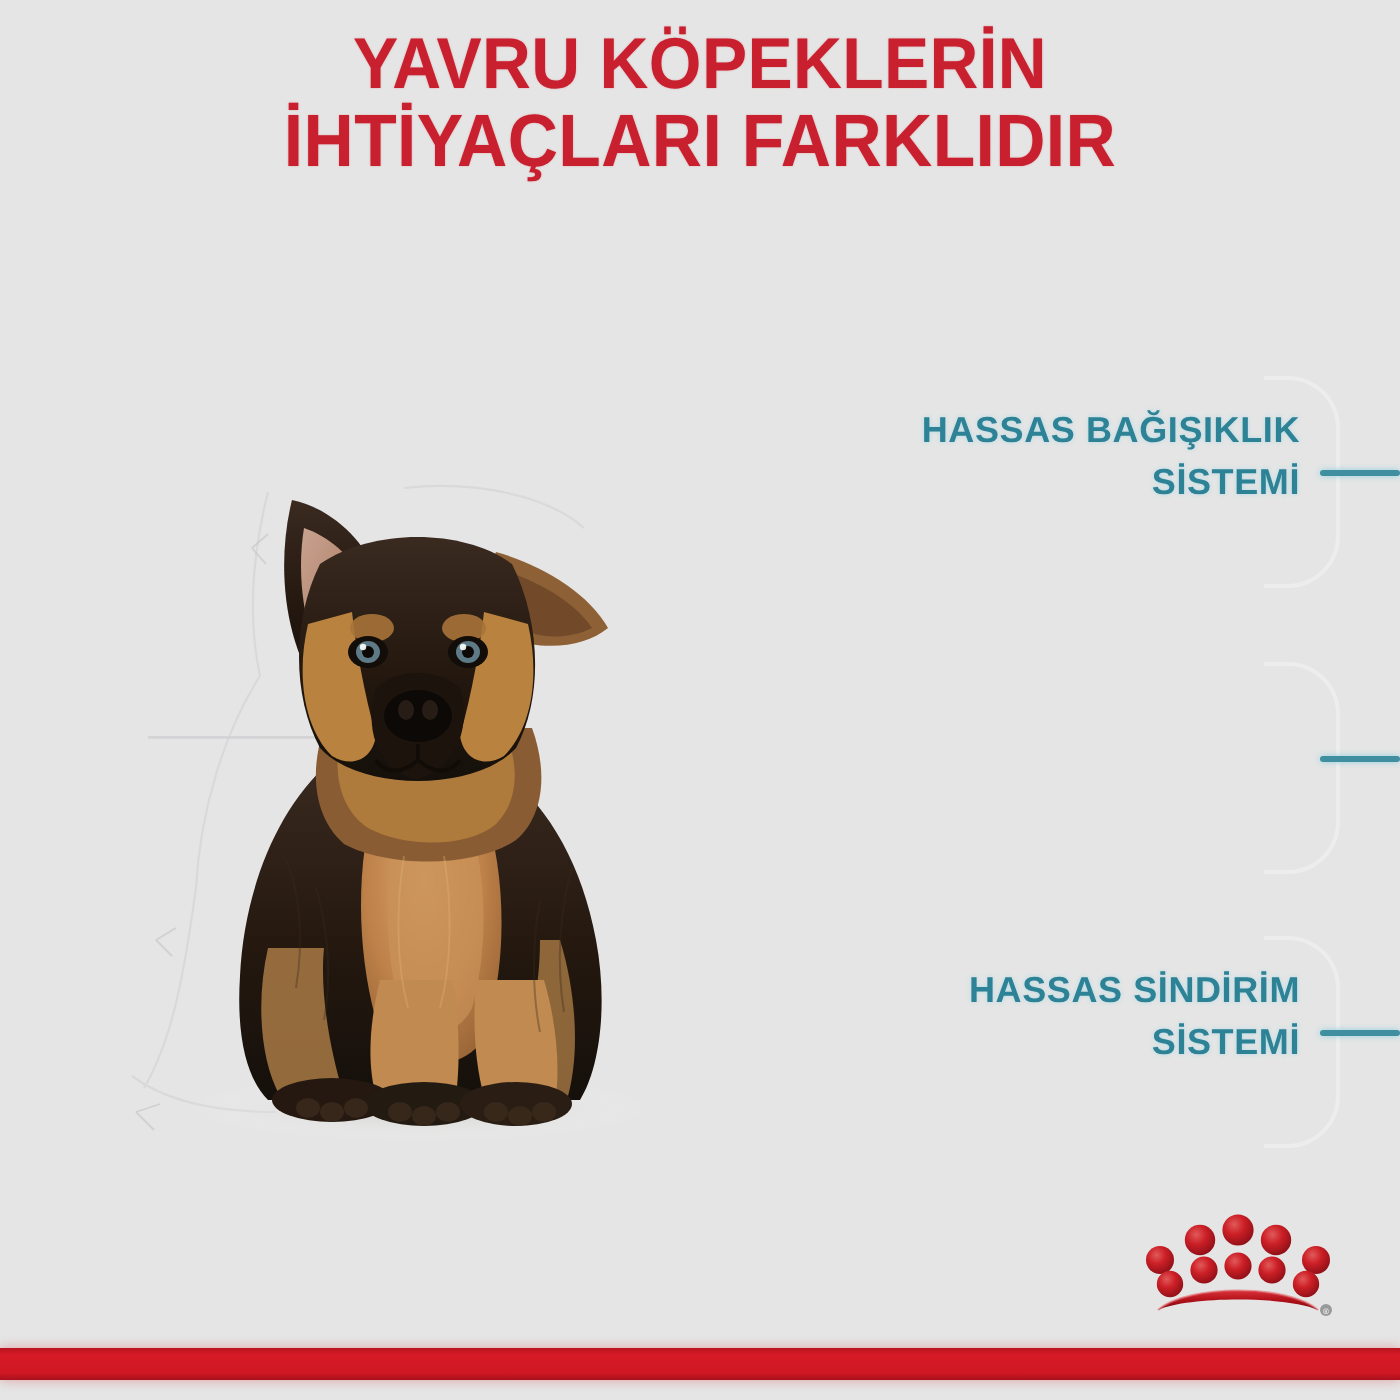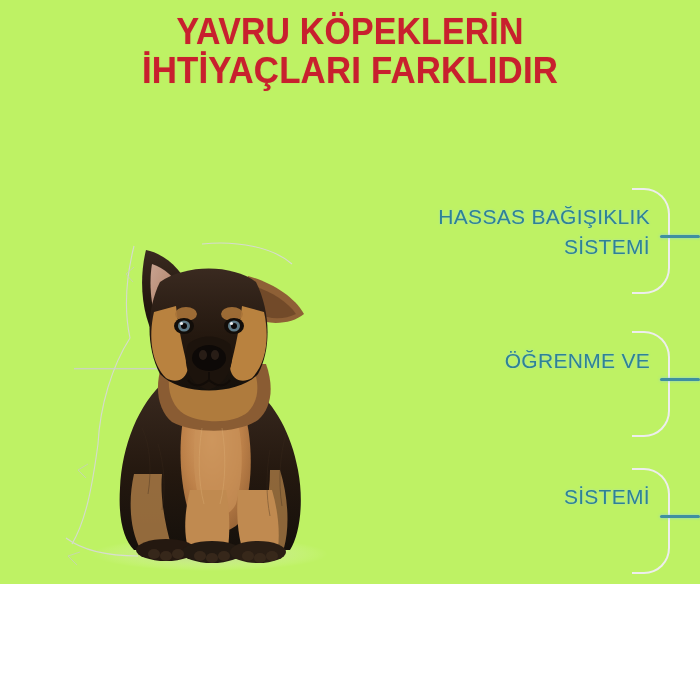--- a/index.html
+++ b/index.html
@@ -5,22 +5,22 @@
   html,body{margin:0;padding:0;}
   body{
     width:700px;height:700px;
     background:#ffffff;
     font-family:"Liberation Sans","DejaVu Sans",sans-serif;
     overflow:hidden;
     position:relative;
   }
   #page{
     position:absolute;inset:0;
-    width:700px;height:584px;
-    background:#bef264;
+    width:700px;height:700px;
+    background:#e5e5e5;
     overflow:hidden;
   }
 
   
   .title-block{
     position:absolute;
     left:0;top:14px;width:700px;
     text-align:center;
     line-height:0.98;
     user-select:none;
@@ -52,22 +52,22 @@
 
   
   .callout{
     position:absolute;
     width:300px;
     text-align:right;
   }
   .callout .lbl{
     display:block;
     color:#2e8296;
-    font-weight:400;
-    font-size:21px;
+    font-weight:700;
+    font-size:18px;
     line-height:1.45;
     letter-spacing:0.3px;
     white-space:nowrap;
     text-shadow:0 0 2px rgba(160,215,230,0.75);
     text-align:right;
   }
   .bracket{
     position:absolute;
     width:38px;
     border:2px solid #ededed;
@@ -257,26 +257,26 @@
   <div class="bracket" id="br1"></div>
   <div class="dash" id="da1"></div>
   <div class="callout" id="co1">
     <span class="lbl">HASSAS BAĞIŞIKLIK</span>
     <span class="lbl">SİSTEMİ</span>
   </div>
 
   <div class="bracket" id="br2"></div>
   <div class="dash" id="da2"></div>
   <div class="callout" id="co2">
-    <span class="lbl">ÖĞRENME VE</span>
   </div>
 
   <div class="bracket" id="br3"></div>
   <div class="dash" id="da3"></div>
   <div class="callout" id="co3">
+    <span class="lbl">HASSAS SİNDİRİM</span>
     <span class="lbl">SİSTEMİ</span>
   </div>
 
   <svg class="crown" viewBox="0 0 98 54">
     <defs>
       <radialGradient id="dotG" cx="38%" cy="32%" r="72%">
         <stop offset="0%" stop-color="#e05a5a"></stop>
         <stop offset="45%" stop-color="#cc1f26"></stop>
         <stop offset="100%" stop-color="#8e0f17"></stop>
       </radialGradient>

